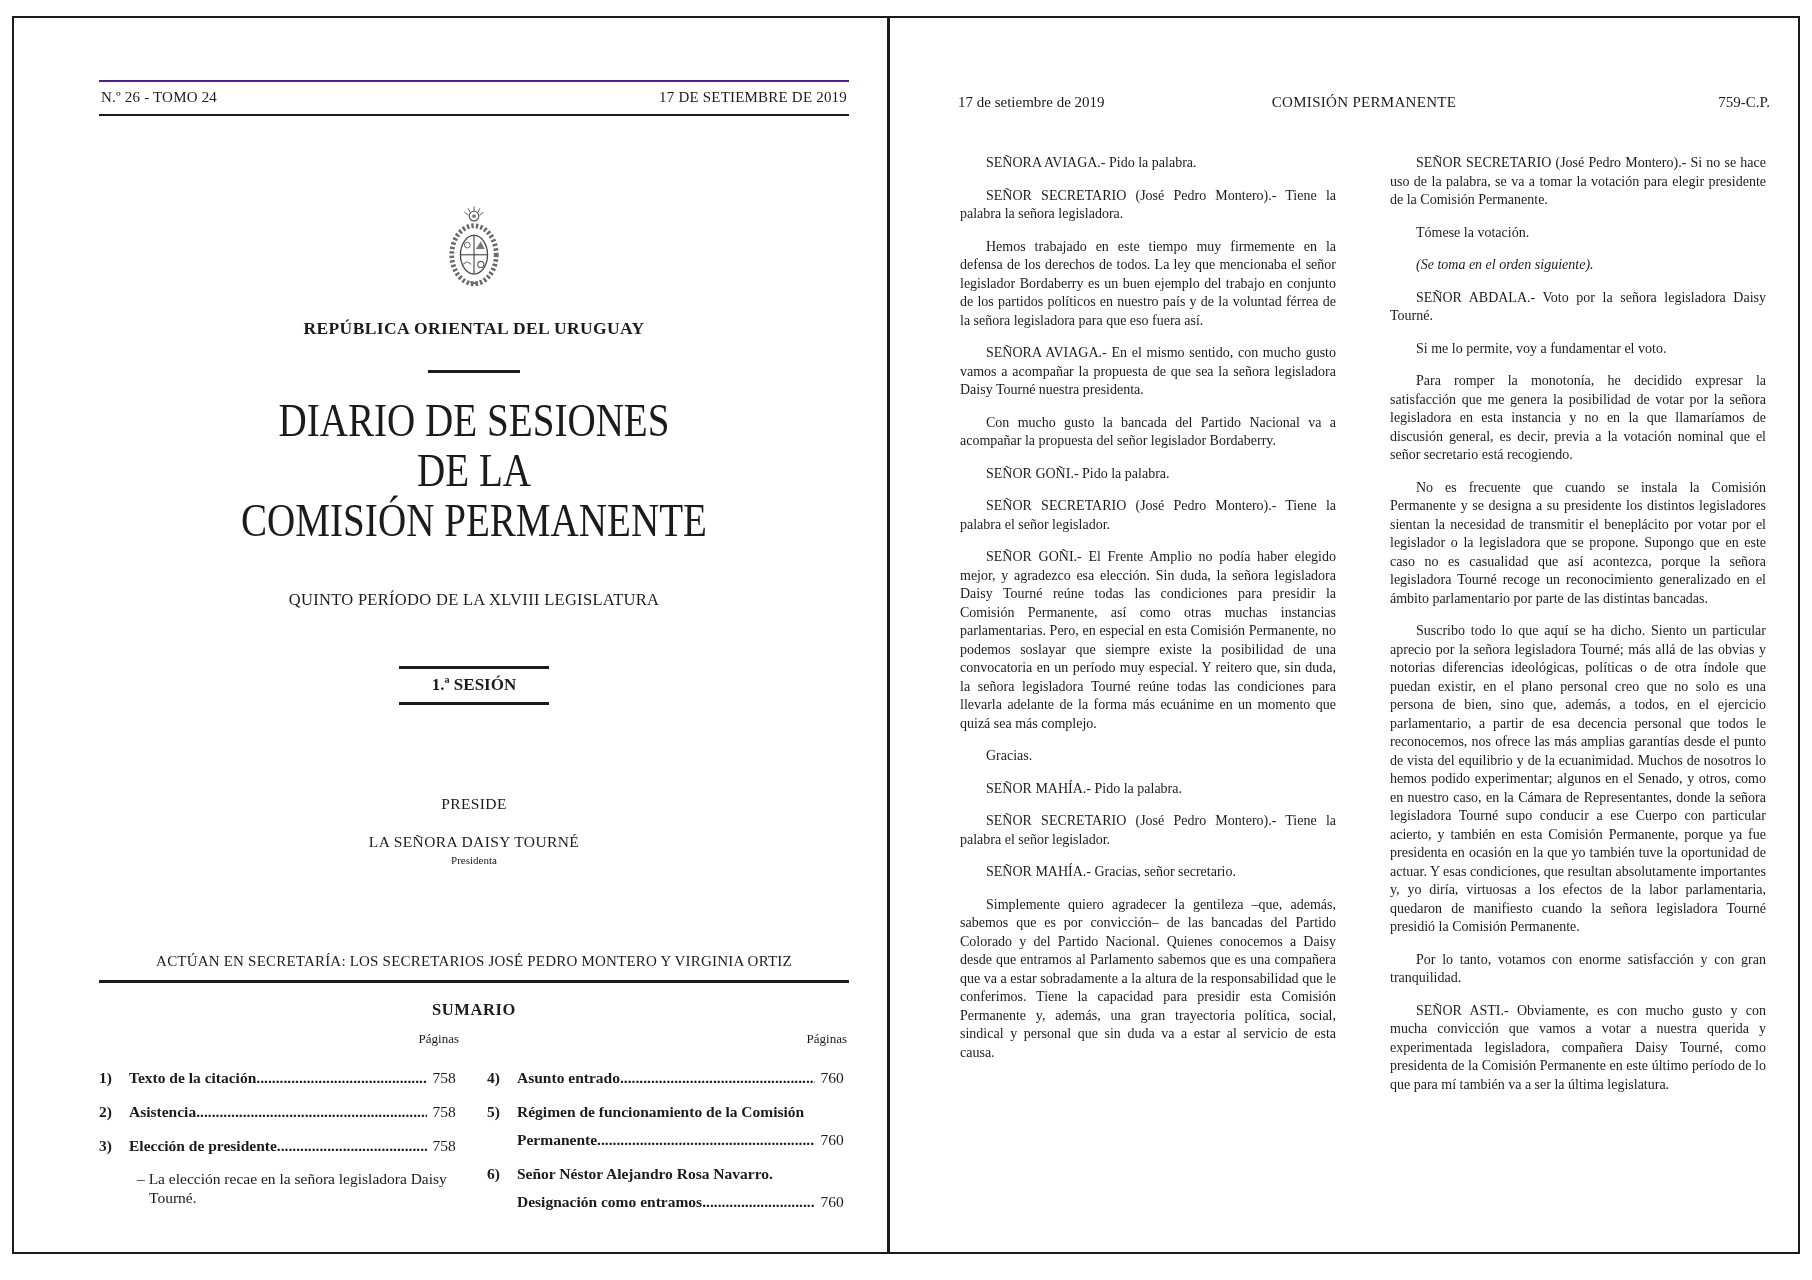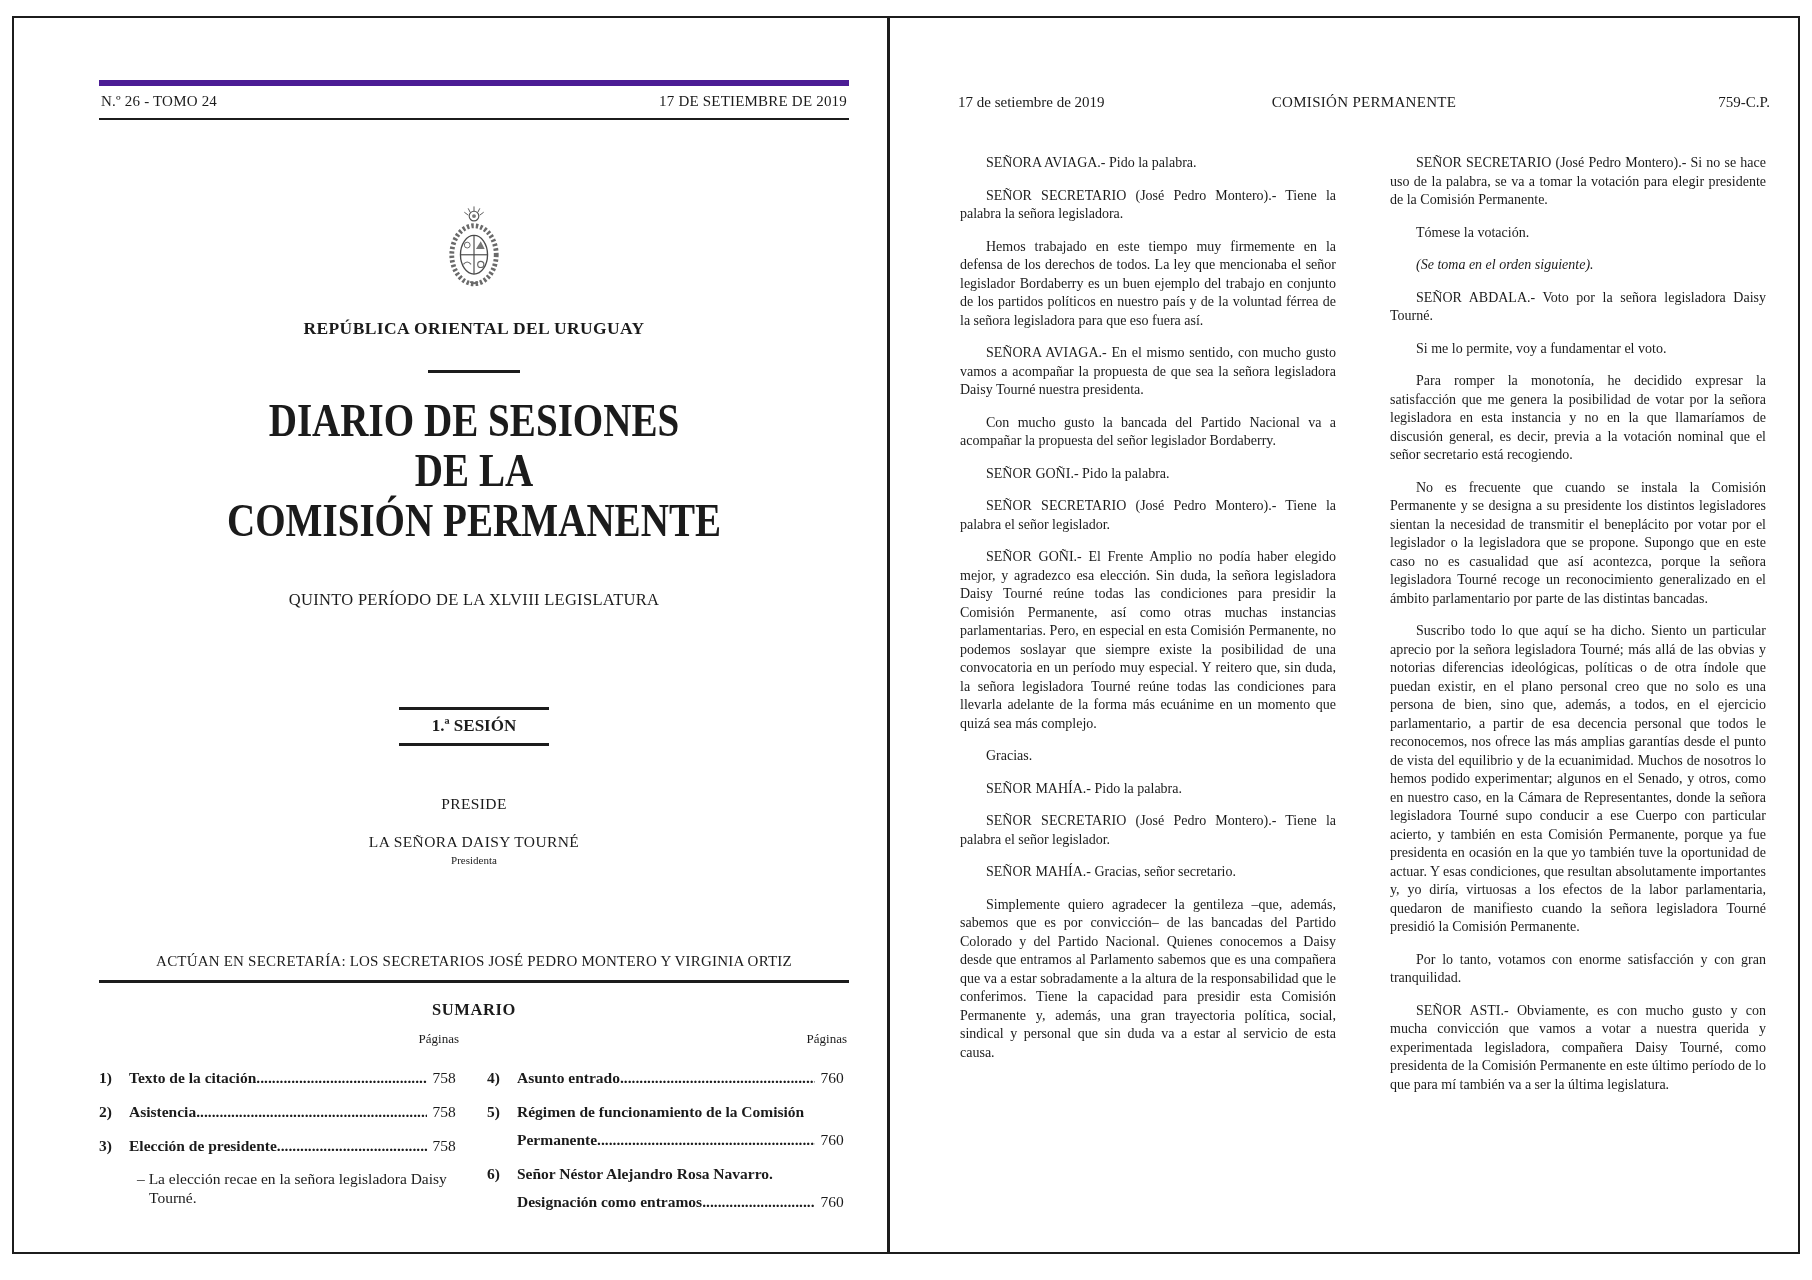--- a/index.html
+++ b/index.html
@@ -5,33 +5,33 @@
   html,body{margin:0;padding:0;background:#ffffff;}
   .canvas{position:relative;width:1812px;height:1280px;background:#ffffff;
           font-family:"Liberation Serif","DejaVu Serif",serif;color:#1b1b1b;overflow:hidden;}
 
   .frame{position:absolute;left:12px;top:16px;width:1784px;height:1234px;border:2px solid #1c1c1c;}
   .page-divider{position:absolute;left:887px;top:16px;width:3px;height:1238px;background:#1c1c1c;}
 
   
   .left-page{position:absolute;left:14px;top:18px;width:873px;height:1230px;}
   .lp-header{position:absolute;left:85px;top:62px;width:750px;box-sizing:border-box;
-             border-top:6px solid #4c1d95;border-bottom:2px solid #1c1c1c;
+             border-top:2px solid #4c1d95;border-bottom:2px solid #1c1c1c;
              padding:7px 2px 8px 2px;display:flex;justify-content:space-between;
              font-size:15px;letter-spacing:.2px;gap:39px;}
   .centered{position:absolute;left:85px;width:750px;text-align:center;}
   .coat-wrap{top:188px;}
   .republica{top:300px;font-weight:bold;font-size:17.5px;letter-spacing:.4px;}
   .short-rule{position:absolute;left:414px;top:352px;width:92px;height:3px;background:#1c1c1c;}
-  .main-title{top:378px;font-weight:bold;font-size:46px;line-height:50px;text-align:center;}
+  .main-title{top:378px;font-weight:normal;font-size:46px;line-height:50px;text-align:center;}
   .main-title .tline{transform:scaleX(.85);transform-origin:50% 50%;}
   .quinto{top:572px;font-size:16.5px;letter-spacing:.3px;}
   .sesion-box{position:absolute;left:385px;top:648px;width:150px;box-sizing:border-box;
               border-top:3px solid #1c1c1c;border-bottom:3px solid #1c1c1c;
-              padding:6px 0 7px 0;text-align:center;font-weight:bold;font-size:17px;margin-top:41px;}
+              padding:6px 0 7px 0;text-align:center;font-weight:bold;font-size:17px;}
   .preside{top:777px;font-size:15.5px;letter-spacing:.4px;}
   .daisy{top:815px;font-size:15.5px;letter-spacing:.4px;}
   .presidenta{top:836px;font-size:11px;}
   .actuan{top:935px;font-size:15px;letter-spacing:.2px;}
   .sumario-rule{position:absolute;left:85px;top:962px;width:750px;height:3px;background:#1c1c1c;}
   .sumario-title{top:982px;font-size:16.5px;font-weight:bold;letter-spacing:.6px;}
   .paginas{position:absolute;top:1013px;font-size:13px;text-align:right;}
   .paginas.pg-left{left:85px;width:360px;}
   .paginas.pg-right{left:473px;width:360px;}
 

